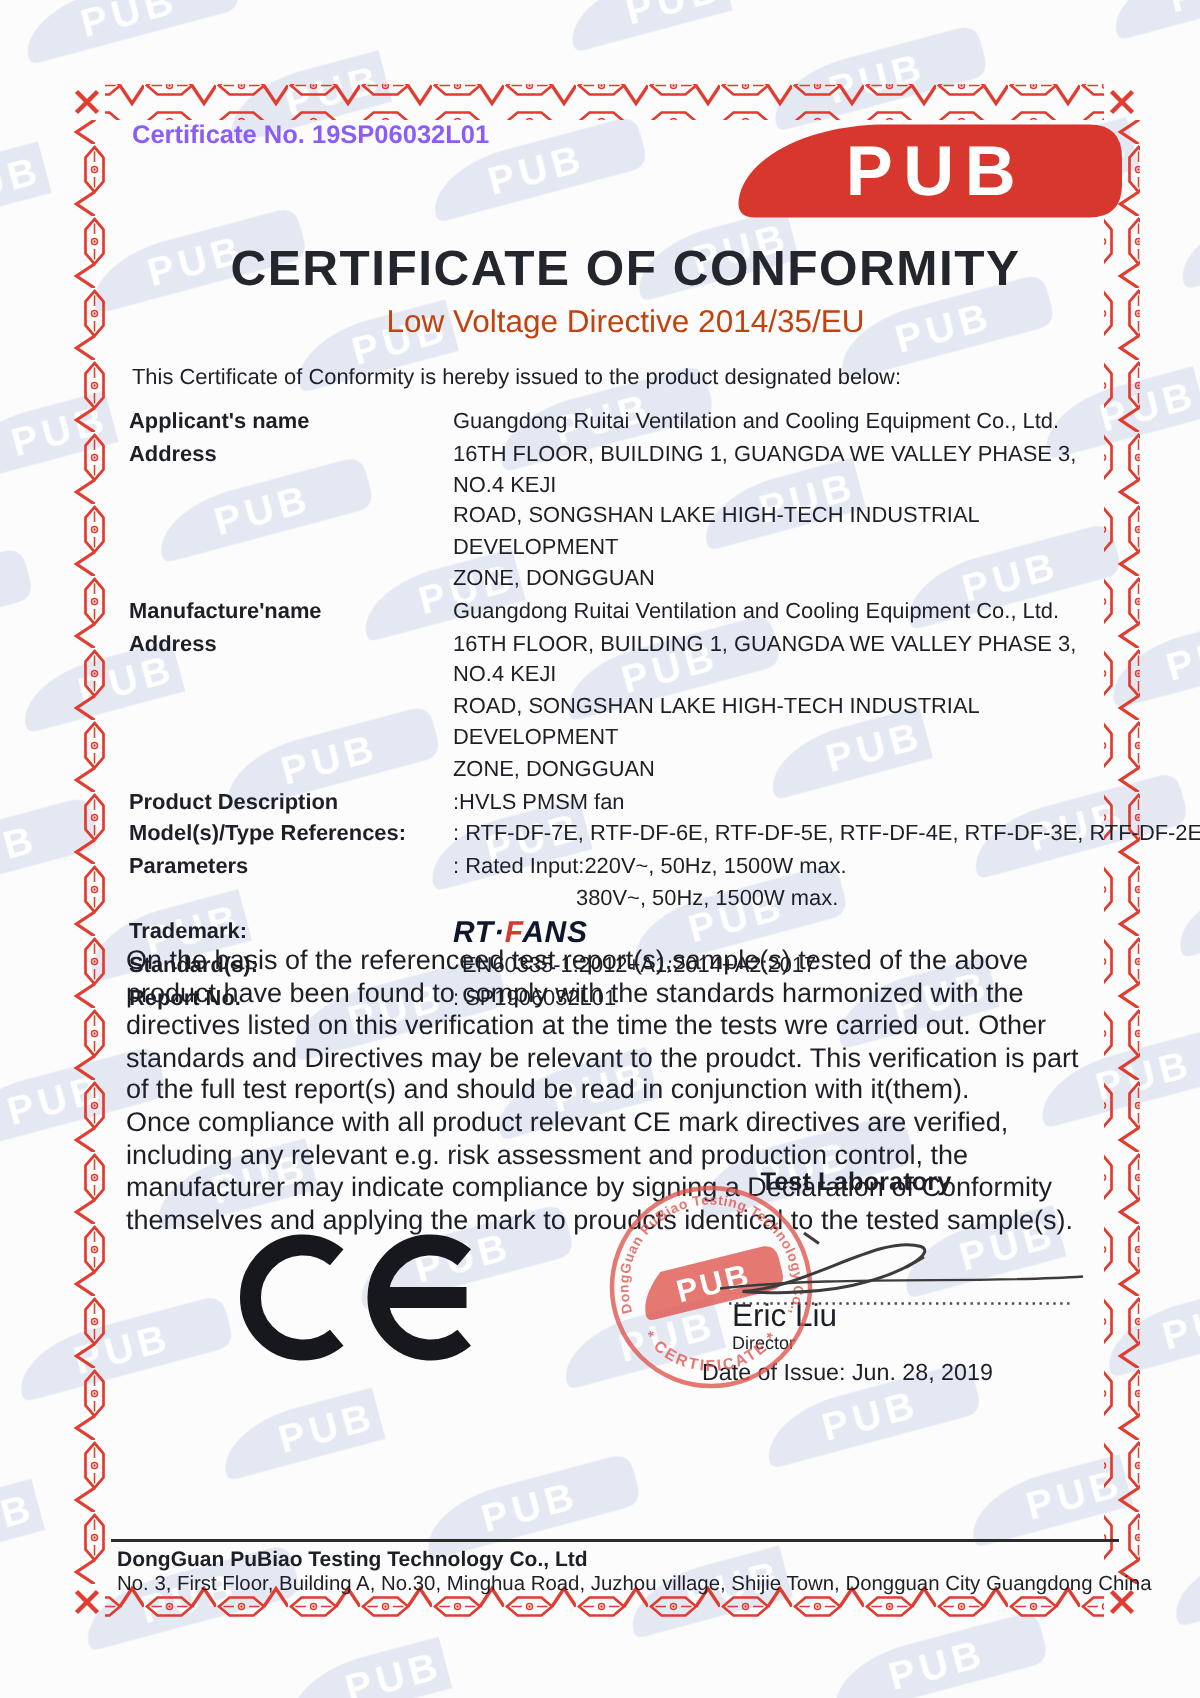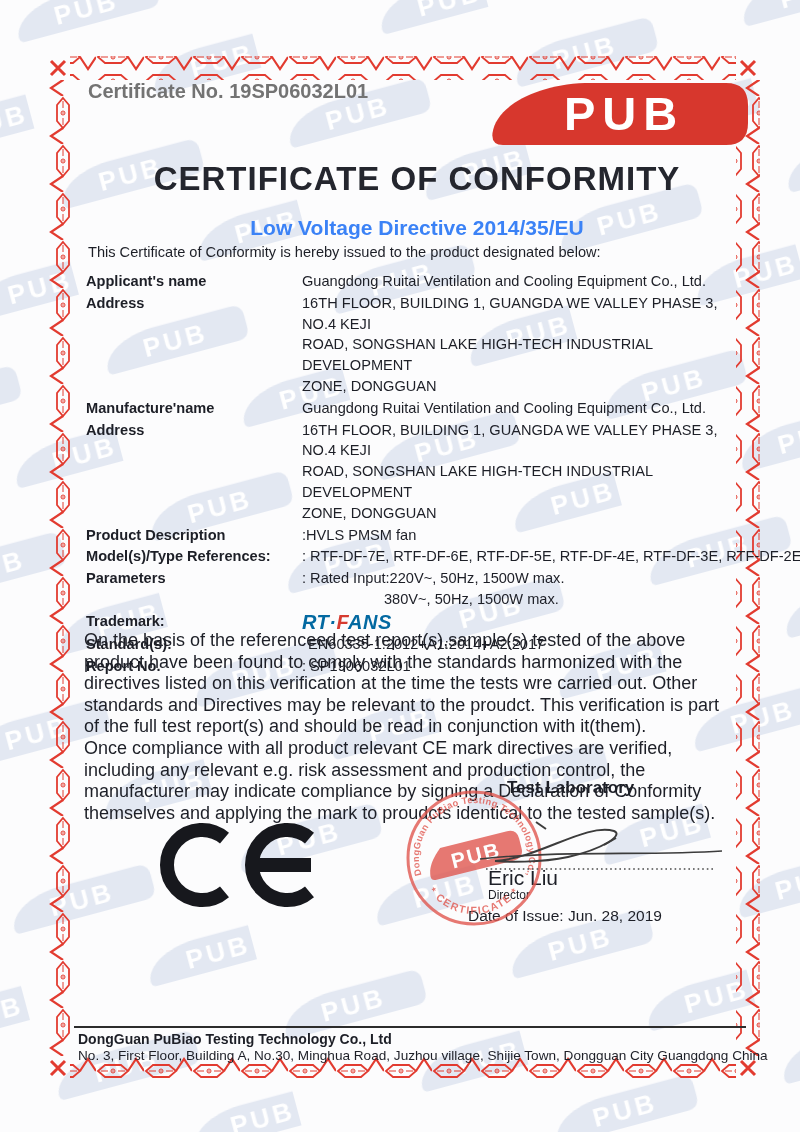--- a/index.html
+++ b/index.html
@@ -7,35 +7,35 @@
     width:800px;height:1132px;position:relative;overflow:hidden;
     background:#fcfcfd;color:#1d1f27;
     font-family:"Liberation Sans","DejaVu Sans",sans-serif;
   }
   .abs{position:absolute;}
   #gfx,#stampLayer{position:absolute;left:0;top:0;pointer-events:none;}
   #gfx{z-index:1;}
   .textlayer{position:absolute;left:0;top:0;width:800px;height:1132px;z-index:2;}
   #stampLayer{z-index:3;}
 
-  .cert-no{left:88px;top:80px;font-size:20px;font-weight:bold;color:#737373;text-align:right;}
+  .cert-no{left:88px;top:80px;font-size:17px;font-weight:bold;color:#8b5cf6;text-align:right;}
   .title-wrap{left:92px;top:160px;width:650px;text-align:center;}
   .title{font-size:33px;font-weight:bold;letter-spacing:1px;color:#24262e;}
-  .subtitle{font-size:21px;font-weight:bold;margin-top:18px;color:#3b82f6;}
+  .subtitle{font-size:21px;font-weight:normal;margin-top:5px;color:#c2410c;}
   .intro{left:88px;top:244px;font-size:14.6px;}
 
   .fields{left:86px;top:271px;width:660px;font-size:14.6px;line-height:20.8px;}
   .row{display:flex;margin-bottom:1px;gap:20px;}
   .lbl{width:196px;flex:none;font-weight:bold;}
   .val{flex:1;}
   .nowrap{white-space:nowrap;}
   .indent-param{padding-left:82px;}
   .indent-std{padding-left:6px;}
   .tm{font-style:italic;font-weight:800;font-size:20px;letter-spacing:0.5px;line-height:22px;}
-  .tm-blue{color:#0369a1;}
+  .tm-blue{color:#0f172a;}
   .tm-red{color:#d63b30;}
 
   .paras{left:84px;top:630px;width:652px;font-size:18px;line-height:21.6px;}
   .paras p{margin:0;}
 
   .testlab{left:507px;top:778px;font-size:17px;font-weight:bold;}
   .sig-name{left:488px;top:866px;font-size:21px;}
   .sig-role{left:488px;top:888px;font-size:12px;}
   .sig-date{left:468px;top:907px;font-size:15.5px;}
 

